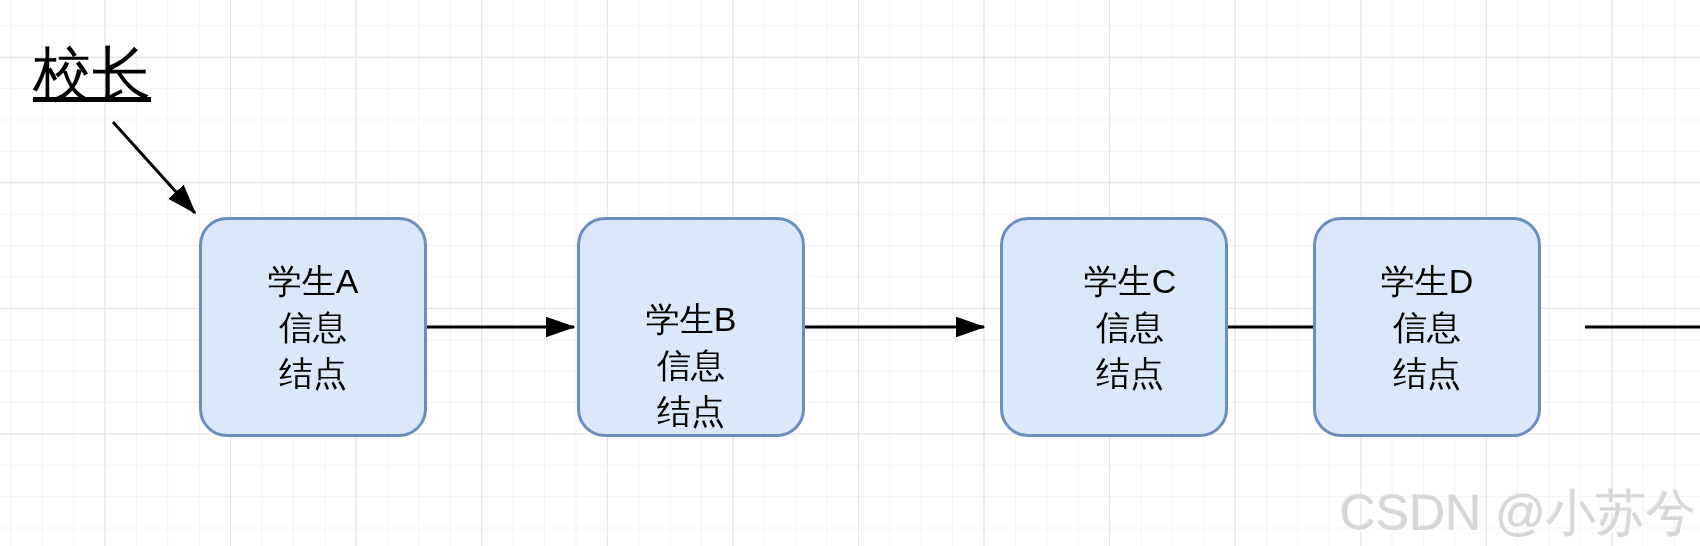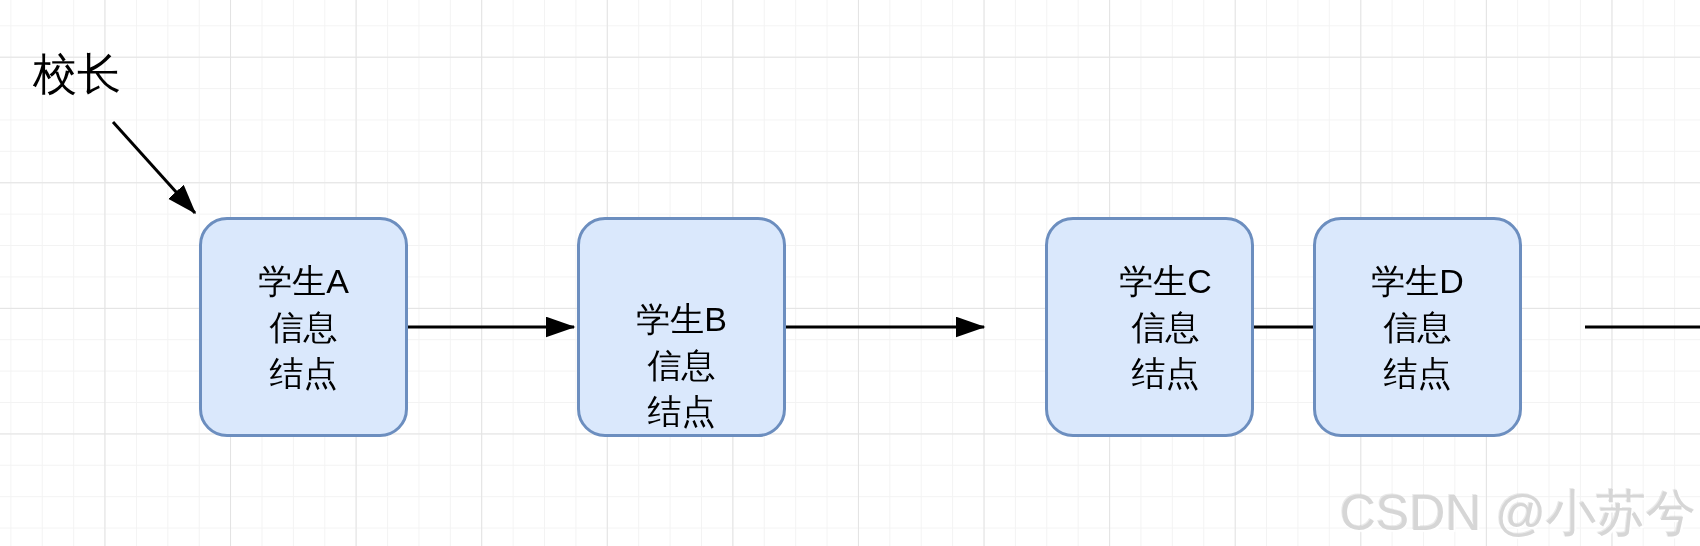--- a/index.html
+++ b/index.html
@@ -24,48 +24,49 @@
     background-position:
       104.4px 0,
       0 56.7px,
       10.4px 0,
       0 25.3px;
   }
   .head-label {
     position: absolute;
     left: 33px;
     top: 48px;
-    font-size: 44px;
+    font-size: 59px;
     line-height: 52px;
     color: #000000;
     white-space: nowrap;
+    text-decoration: underline;
   }
   .connector-layer {
     position: absolute;
     left: 0;
     top: 0;
     width: 1700px;
     height: 546px;
     pointer-events: none;
   }
   .node {
     position: absolute;
     top: 217px;
-    width: 209px;
+    width: 228px;
     height: 220px;
     background: #dae8fc;
     border: 3px solid #6c8ebf;
     border-radius: 28px;
     display: flex;
     align-items: center;
     justify-content: center;
   }
   .node-a { left: 199px; }
   .node-b { left: 577px; align-items: flex-end; }
-  .node-c { left: 1045px; padding-left: 32px; }
+  .node-c { left: 1000px; padding-left: 32px; }
   .node-d { left: 1313px; }
   .node-label {
     text-align: center;
     font-size: 34px;
     line-height: 46px;
     color: #000000;
   }
   .node-label span { display: block; }
   .watermark {
     position: absolute;

